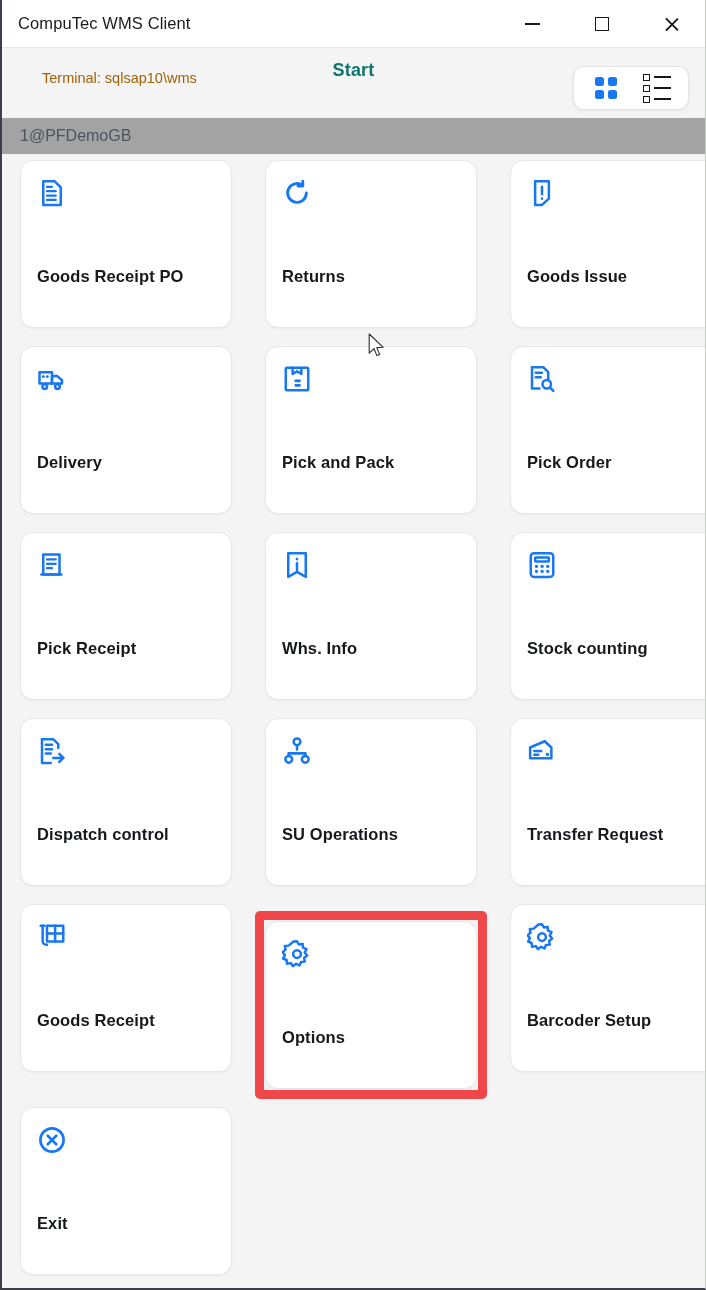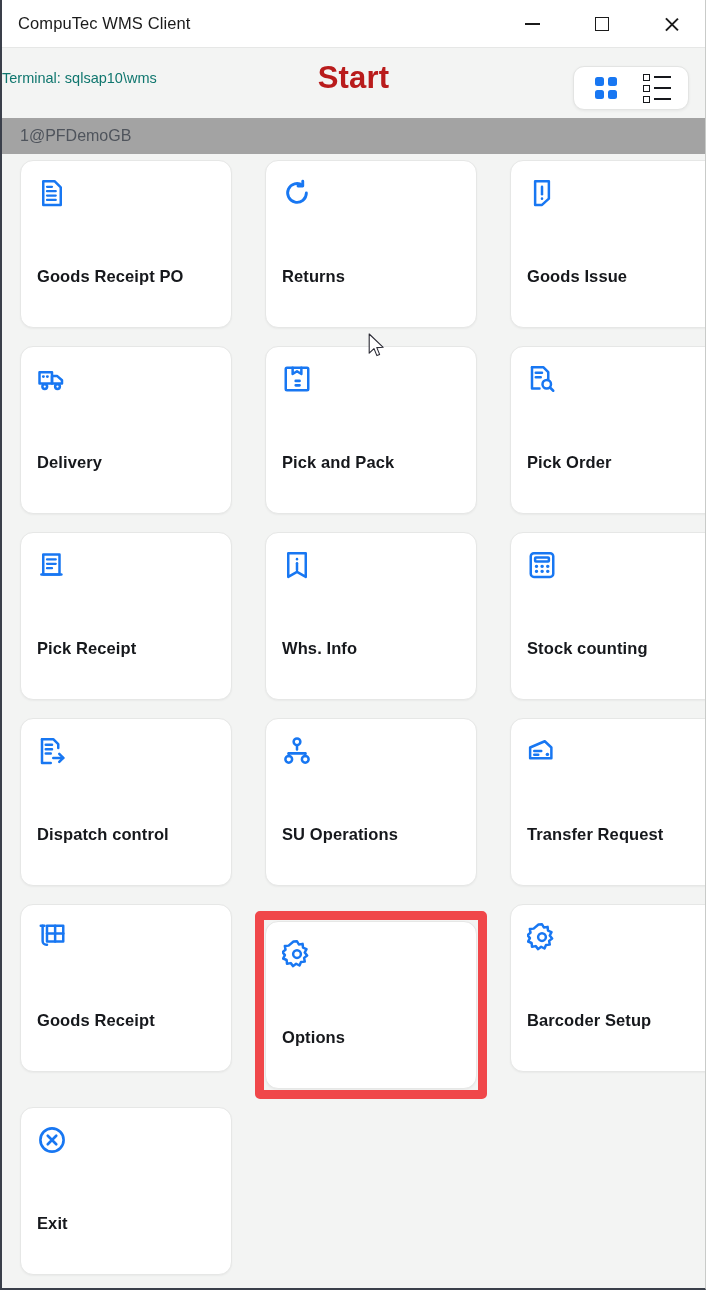--- a/index.html
+++ b/index.html
@@ -98,32 +98,33 @@
     display: flex;
     align-items: center;
     background: #f3f4f3;
   }
 
   .terminal-label {
     position: absolute;
     left: 0px;
     top: 22px;
     font-size: 14.5px;
-    color: #0f766e;
+    color: #a16207;
     white-space: nowrap;
+    padding-left: 40px;
   }
 
   .page-title {
     position: absolute;
     left: 0; right: 0;
     top: 12px;
     text-align: center;
-    font-size: 31px;
+    font-size: 18px;
     font-weight: bold;
-    color: #b91c1c;
+    color: #0f766e;
     letter-spacing: 0.2px;
   }
 
   .view-toggle {
     position: absolute;
     right: 16px;
     top: 18px;
     width: 116px;
     height: 44px;
     background: #ffffff;

